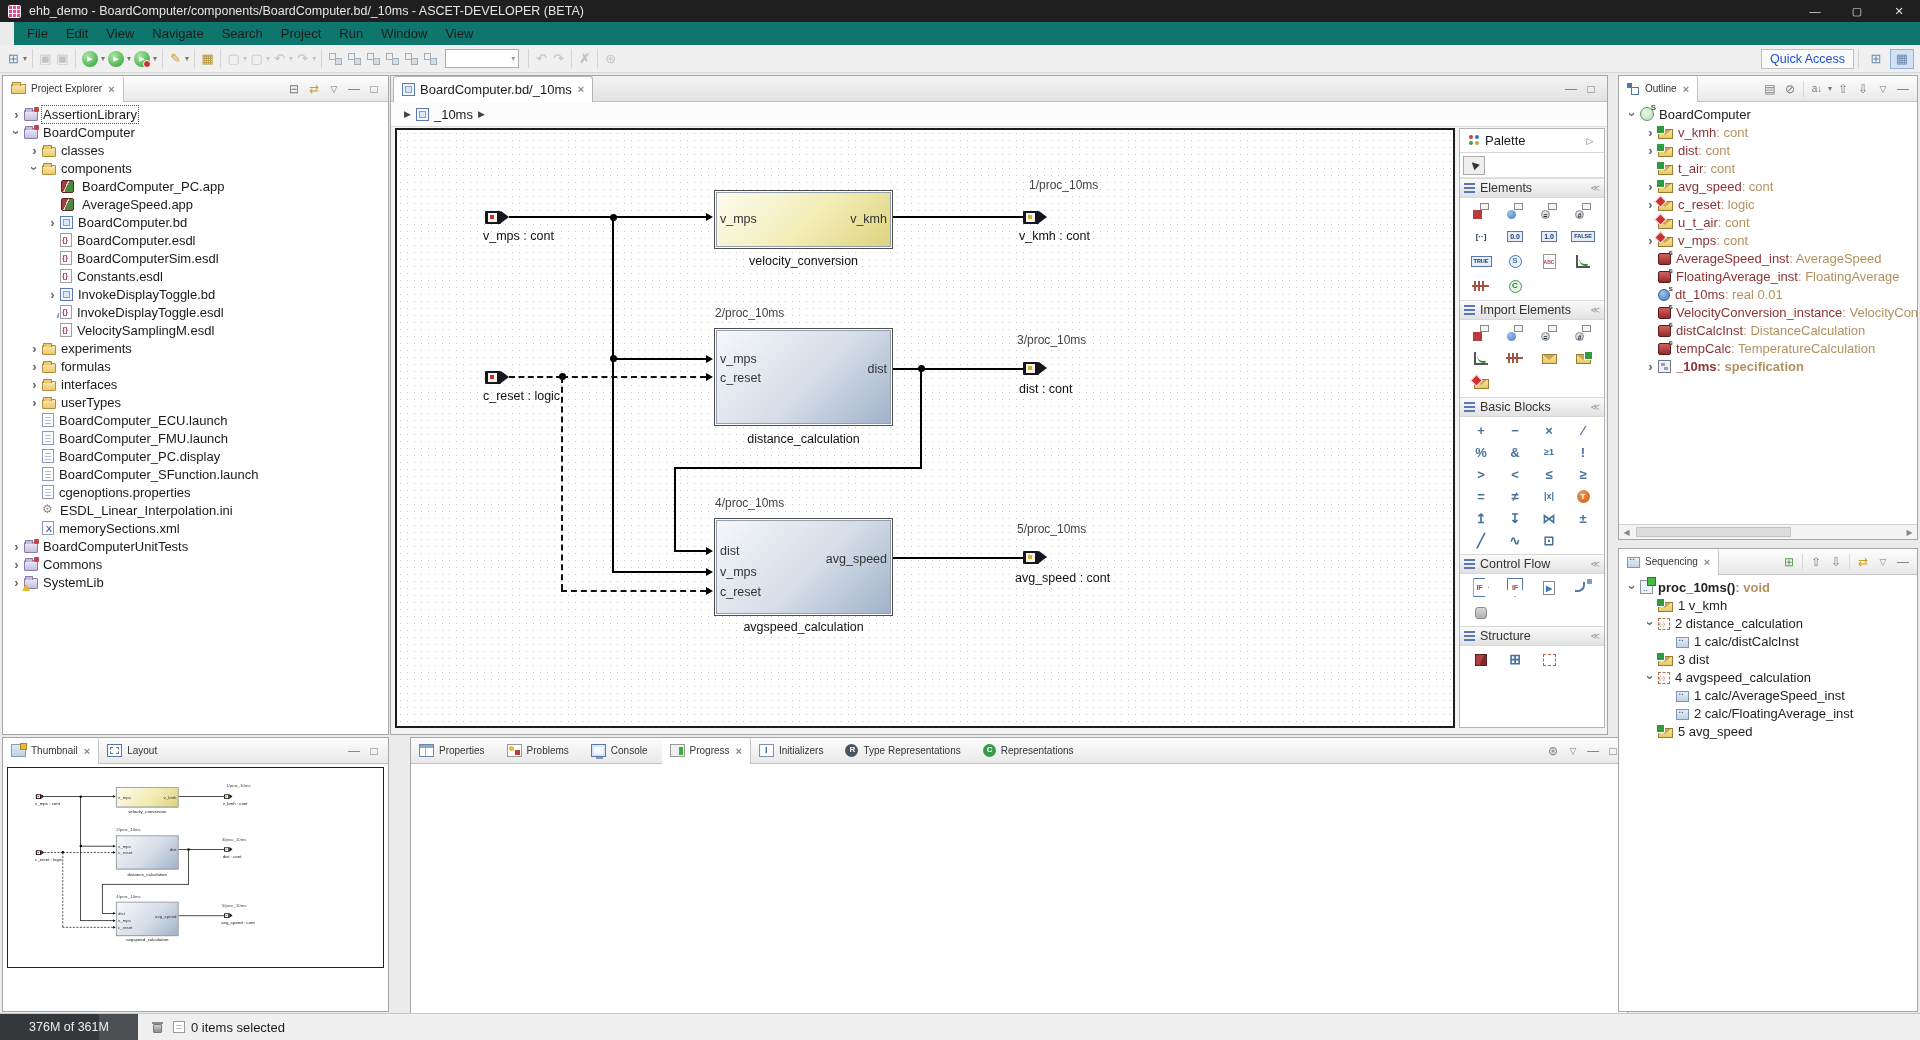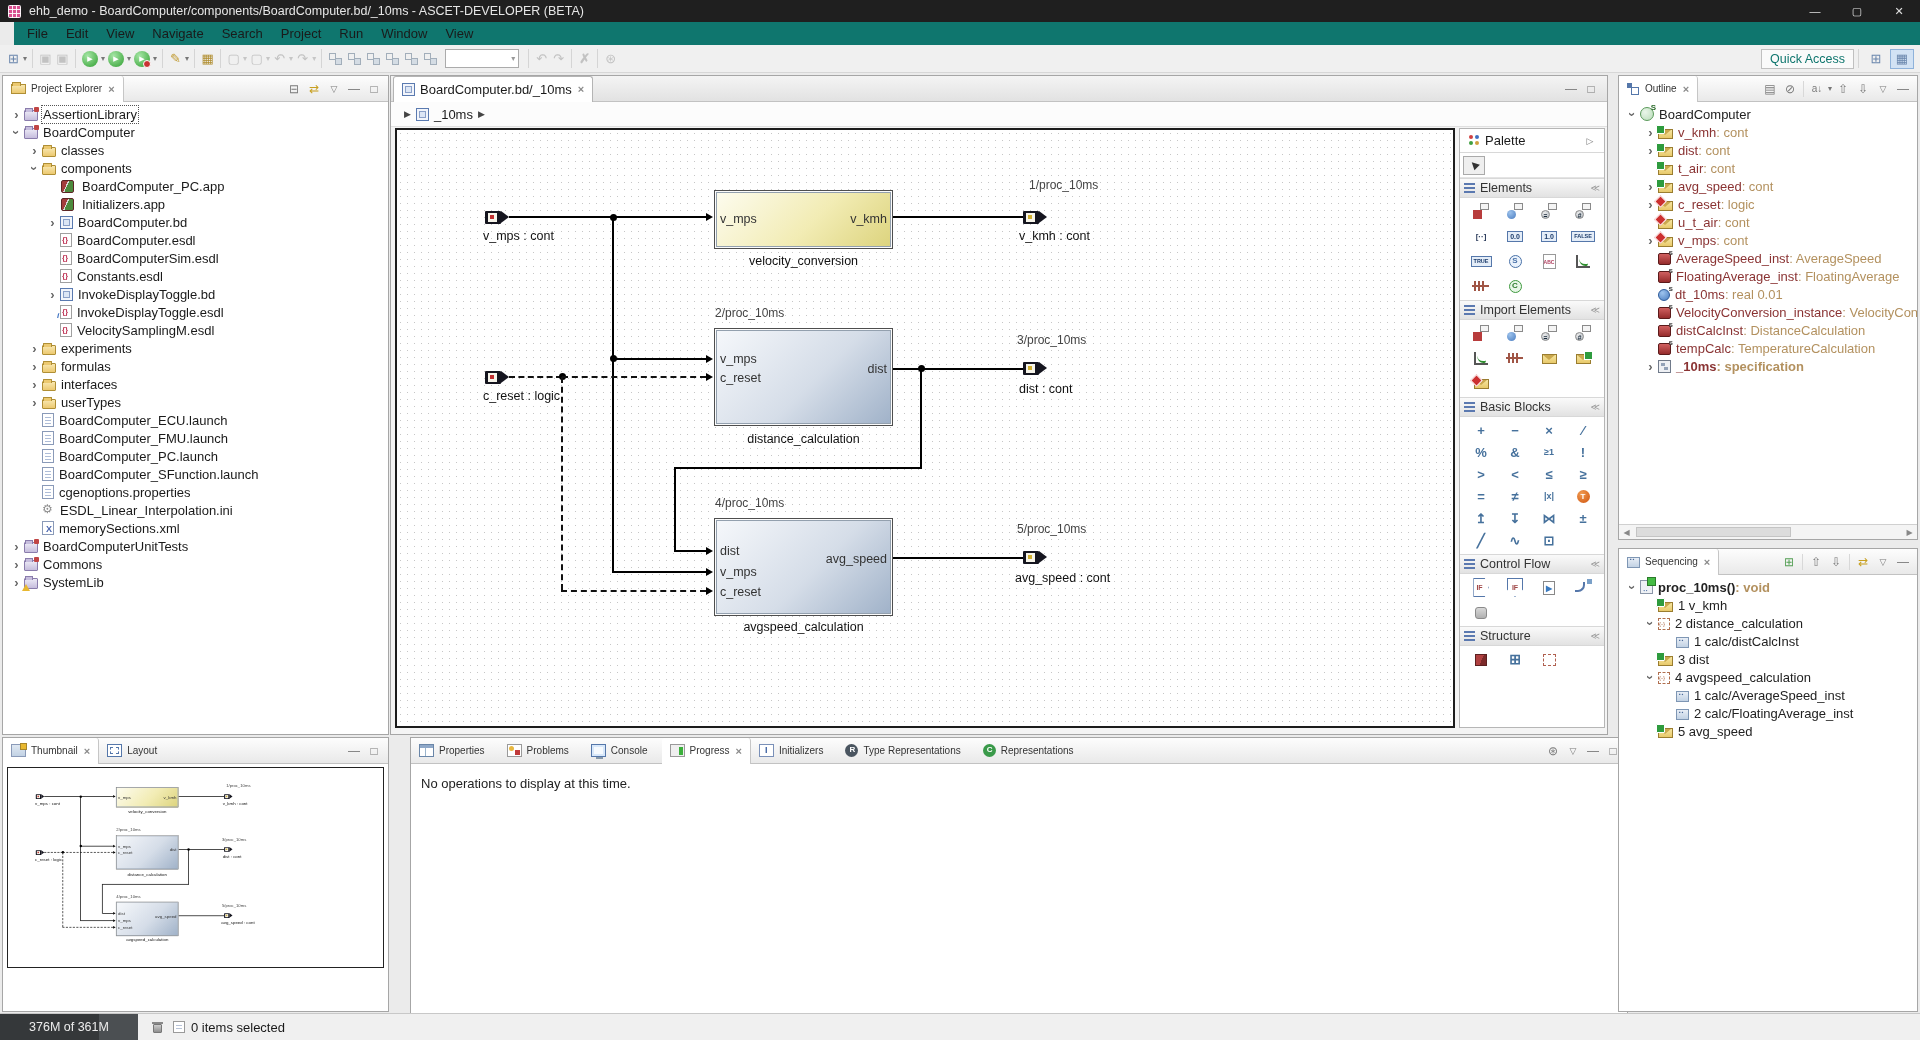--- a/index.html
+++ b/index.html
@@ -18,21 +18,21 @@
 .tbi.dis{color:#c2c2c2}
 .dd{font-size:8px;color:#777;margin:0 1px;cursor:pointer}
 .dd.dis{color:#c6c6c6}
 .grnbtn{width:16px;height:16px;border-radius:50%;background:radial-gradient(circle at 35% 30%,#a5e6a5,#2f9e2f);color:#fff;font-size:7px;display:flex;align-items:center;justify-content:center;margin:0 2px;cursor:pointer;position:relative}
 .grnbtn.reddot::after{content:"";position:absolute;right:-1px;bottom:-1px;width:6px;height:6px;border-radius:50%;background:#c83232;border:1px solid #fff}
 .nico{width:17px;height:16px;position:relative;margin:0 1px;cursor:pointer}
 .nico::before{content:"";position:absolute;left:2px;top:2px;width:5px;height:5px;border:1px solid #a2aeba}
 .nico::after{content:"";position:absolute;right:2px;bottom:2px;width:5px;height:5px;border:1px solid #a2aeba;background:#d4dce4}
 .combo{width:74px;height:19px;background:#fff;border:1px solid #ababab;margin:0 5px;display:flex;align-items:center;justify-content:flex-end;cursor:pointer}
 .combo span{color:#999;font-size:8px;margin-right:3px}
-.qa{margin-left:auto;border:1px solid #c0c0c0;background:#fafafa;padding:2px 8px;font-size:12.5px;color:#0f766e;cursor:pointer}
+.qa{margin-left:auto;border:1px solid #c0c0c0;background:#fafafa;padding:2px 8px;font-size:12.5px;color:#1d4ed8;cursor:pointer}
 .persp{width:24px;height:20px;display:flex;align-items:center;justify-content:center;font-size:13px;color:#6a86ac;cursor:pointer;margin:0 1px}
 .persp.pressed{background:#d2e2f4;border:1px solid #8fb2da}
 
 .panel{position:absolute;background:#fff;border:1px solid #a6a6a6;overflow:hidden}
 .phdr{height:26px;background:linear-gradient(#fdfdfd,#e9e9e9);border-bottom:1px solid #c2c2c2;display:flex;align-items:center;padding-right:4px}
 .vtab{height:26px;display:flex;align-items:center;padding:0 8px;cursor:pointer;color:#333;white-space:nowrap}
 .vtab.sel{background:#fff;border-right:1px solid #c6c6c6;border-top-left-radius:3px;border-top-right-radius:3px}
 .vlabel{font-size:10px}
 .tclose{color:#8a8a8a;font-size:11px;margin-left:6px;font-weight:bold;cursor:pointer}
 .hsp{flex:1}
@@ -337,21 +337,21 @@
 
       <div class="trow d2">
         <span class="exp none"></span>
         <span class="ti app"></span>
         <span class="lbl">BoardComputer_PC.app</span>
       </div>
 
       <div class="trow d2">
         <span class="exp none"></span>
         <span class="ti app"></span>
-        <span class="lbl">Initializers.app</span>
+        <span class="lbl">AverageSpeed.app</span>
       </div>
 
       <div class="trow d2">
         <span class="exp closed"></span>
         <span class="ti bd"></span>
         <span class="lbl">BoardComputer.bd</span>
       </div>
 
       <div class="trow d2">
         <span class="exp none"></span>
@@ -421,21 +421,21 @@
 
       <div class="trow d1">
         <span class="exp none"></span>
         <span class="ti file"></span>
         <span class="lbl">BoardComputer_FMU.launch</span>
       </div>
 
       <div class="trow d1">
         <span class="exp none"></span>
         <span class="ti file"></span>
-        <span class="lbl">BoardComputer_PC.launch</span>
+        <span class="lbl">BoardComputer_PC.display</span>
       </div>
 
       <div class="trow d1">
         <span class="exp none"></span>
         <span class="ti file"></span>
         <span class="lbl">BoardComputer_SFunction.launch</span>
       </div>
 
       <div class="trow d1">
         <span class="exp none"></span>
@@ -956,21 +956,20 @@
           <span class="vlabel">Representations</span>
           <span class="tclose"></span>
         </div>
       </div>
     <span class="hsp"></span>
     <span class="hic">⊛</span>
     <span class="hic small">▽</span>
     <span class="hic">—</span>
     <span class="hic">□</span>
   </div>
-  <div style="padding:12px 10px" class="msg">No operations to display at this time.</div>
 </div>
 
 <div class="panel" style="left:1618px;top:75px;width:300px;height:465px">
   <div class="phdr">
     <div class="vtab sel">
       <span class="bt bt-outline"></span>
       <span class="vlabel">Outline</span>
       <span class="tclose">×</span>
     </div>
     <span class="hsp"></span>

